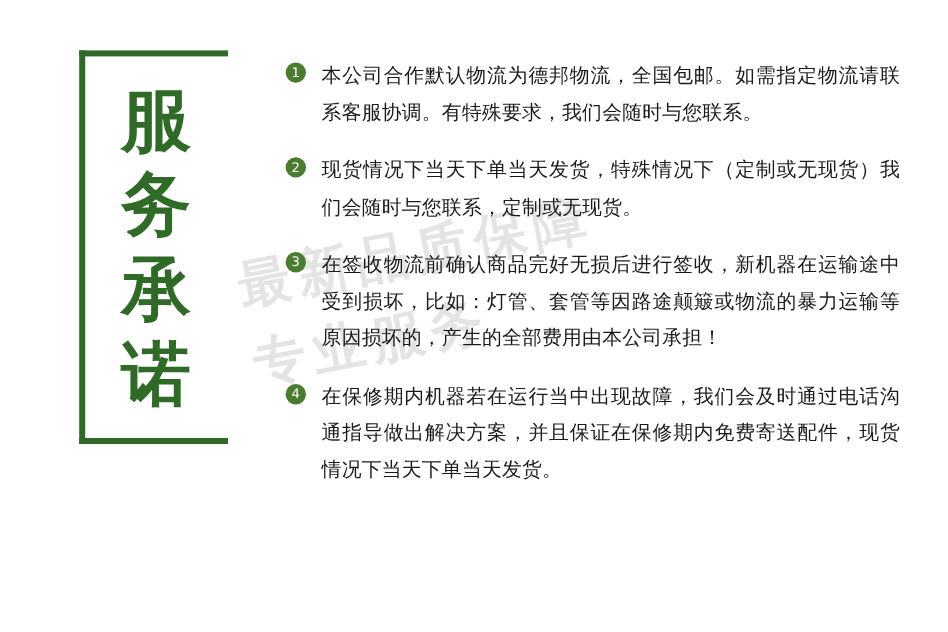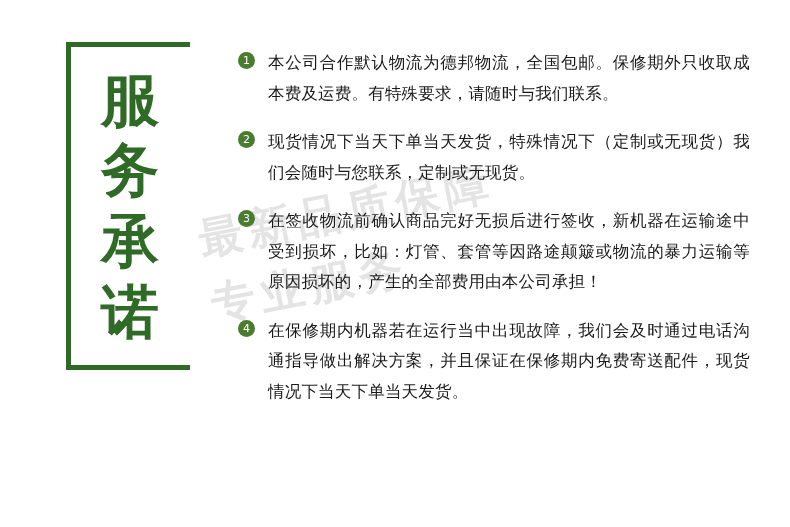--- a/index.html
+++ b/index.html
@@ -158,21 +158,21 @@
       <span class="title-char">务</span>
       <span class="title-char">承</span>
       <span class="title-char">诺</span>
     </div>
   </div>
 
   <div class="list">
 
     <div class="item">
       <span class="badge">1</span>
-      <div class="item-text">本公司合作默认物流为德邦物流，全国包邮。保修期外只收取成本费及运费。有特殊要求，请随时与我们联系。</div>
+      <div class="item-text">本公司合作默认物流为德邦物流，全国包邮。如需指定物流请联系客服协调。有特殊要求，我们会随时与您联系。</div>
     </div>
 
     <div class="item">
       <span class="badge">2</span>
       <div class="item-text">现货情况下当天下单当天发货，特殊情况下（定制或无现货）我们会随时与您联系，定制或无现货。</div>
     </div>
 
     <div class="item">
       <span class="badge">3</span>
       <div class="item-text">在签收物流前确认商品完好无损后进行签收，新机器在运输途中受到损坏，比如：灯管、套管等因路途颠簸或物流的暴力运输等原因损坏的，产生的全部费用由本公司承担！</div>

